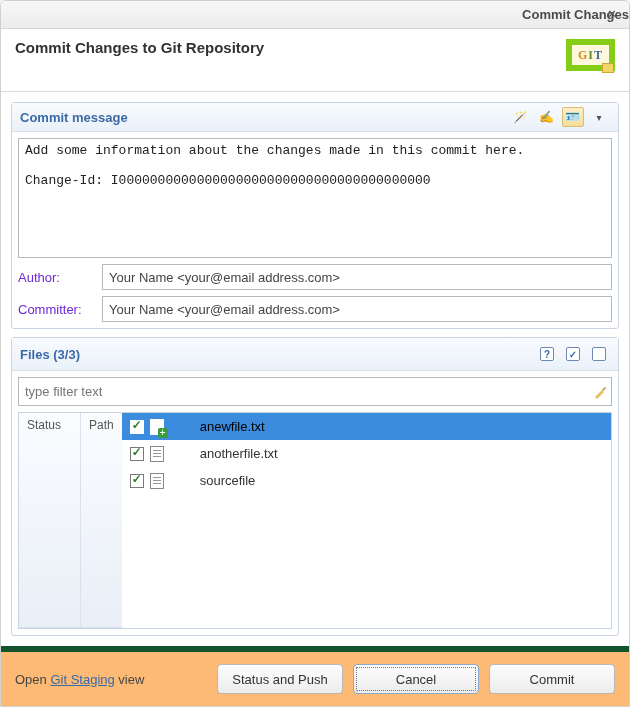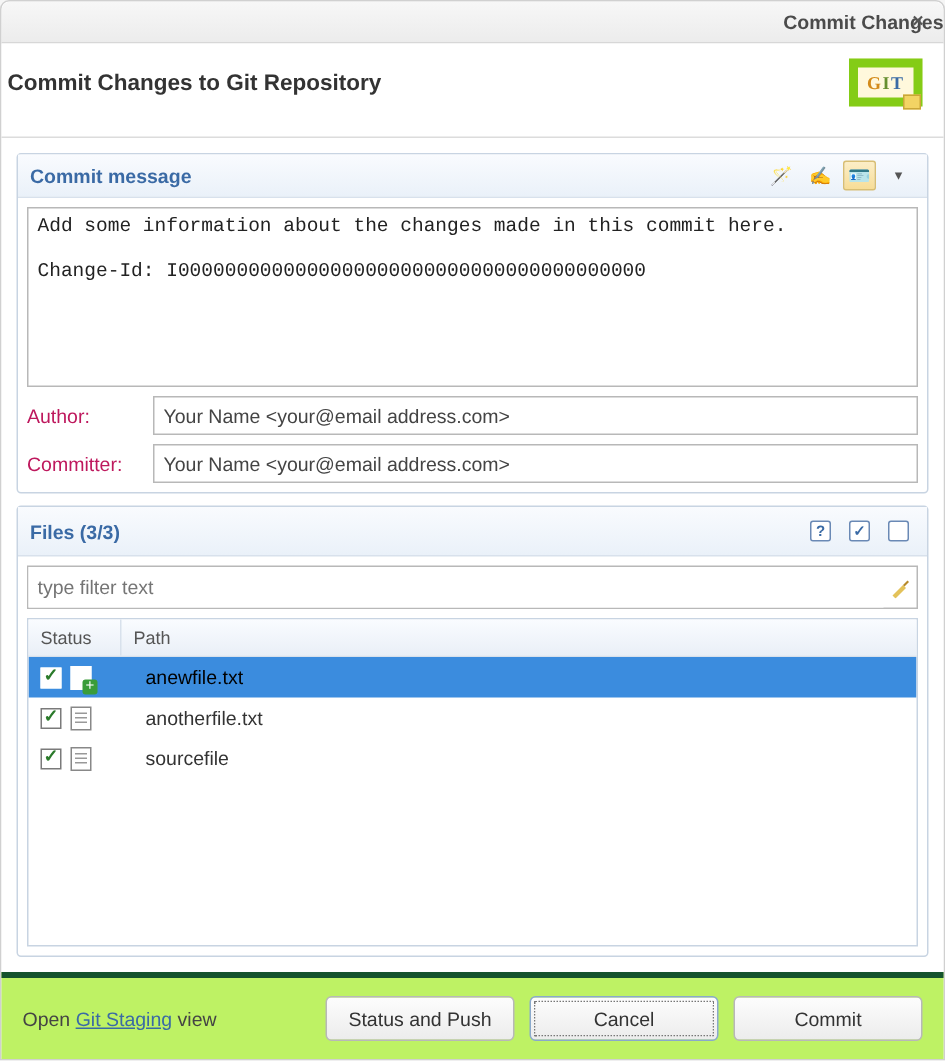--- a/index.html
+++ b/index.html
@@ -40,24 +40,24 @@
     top: 4px;
     width: 18px;
     height: 18px;
     text-align: center;
     line-height: 18px;
     color: #555;
     cursor: pointer;
     font-weight: bold;
   }
   .header {
-    padding: 10px 14px 20px 4px;
+    padding: 10px 14px 20px 14px;
     border-bottom: 1px solid #dcdcdc;
     display: flex;
-    align-items: center;
+    align-items: flex-start;
     justify-content: space-between;
     background: #fff;
   }
   .header-title {
     font-size: 15px;
     font-weight: 600;
     color: #333;
   }
   .git-logo {
     border: 6px solid #84cc16;
@@ -126,21 +126,21 @@
     height: 120px;
     resize: none;
     border: 1px solid #b8b8b8;
     font-family: "Courier New", monospace;
     font-size: 13px;
     padding: 4px 6px;
     outline: none;
     color: #222;
   }
   .fields { display: grid; grid-template-columns: 78px 1fr; gap: 6px 6px; margin: 0 6px 6px 6px; align-items: center; }
-  .fields label { color: #be185d; font-size: 13px; }
+  .fields label { color: #6d28d9; font-size: 13px; }
   .fields input {
     border: 1px solid #b8b8b8;
     height: 26px;
     padding: 2px 6px;
     font-size: 13px;
     color: #444;
     outline: none;
   }
   .files-panel .panel-head { padding: 6px 8px; }
   .filter-row {
@@ -161,21 +161,21 @@
   .broom {
     width: 22px;
     display:flex; justify-content:center;
     color: #c9a23d;
   }
   .table {
     margin: 0 6px 6px 6px;
     border: 1px solid #c8d4e2;
     flex: 1;
     display: flex;
-    flex-direction: column;
+    flex-direction: row;
     min-height: 160px;
   }
   .thead { display:flex; background: linear-gradient(#fafcff,#e9eff7); border-bottom: 1px solid #d8e1ec; }
   .th {
     padding: 5px 8px;
     font-size: 12px;
     color: #555;
     border-right: 1px solid #d8e1ec;
   }
   .th.status { width: 62px; }
@@ -223,26 +223,26 @@
     position:absolute;
     right:-5px; bottom:-4px;
     width:10px; height:10px;
     background:#3a9c3a; color:#fff;
     font-size:10px; line-height:10px; text-align:center;
     border-radius:2px;
   }
   .cell-status { width: 50px; display:flex; align-items:center; gap:6px; justify-content:flex-start; }
   .cell-path { flex:1; padding-left: 14px; }
   .footer {
-    border-top: 4px solid #14532d;
+    border-top: 6px solid #14532d;
     padding: 12px 14px;
     display:flex;
     align-items:center;
     justify-content: space-between;
-    background: #bef264;
+    background: #fdba74;
   }
   .footer-left { color: #444; }
   .footer-left .link { color: #3a6aa5; text-decoration: underline; cursor:pointer; }
   .btn-row { display:flex; gap:10px; }
   .btn {
     min-width: 126px;
     height: 30px;
     border: 1px solid #b8b8b8;
     border-radius: 4px;
     background: linear-gradient(#fdfdfd,#ececec);

